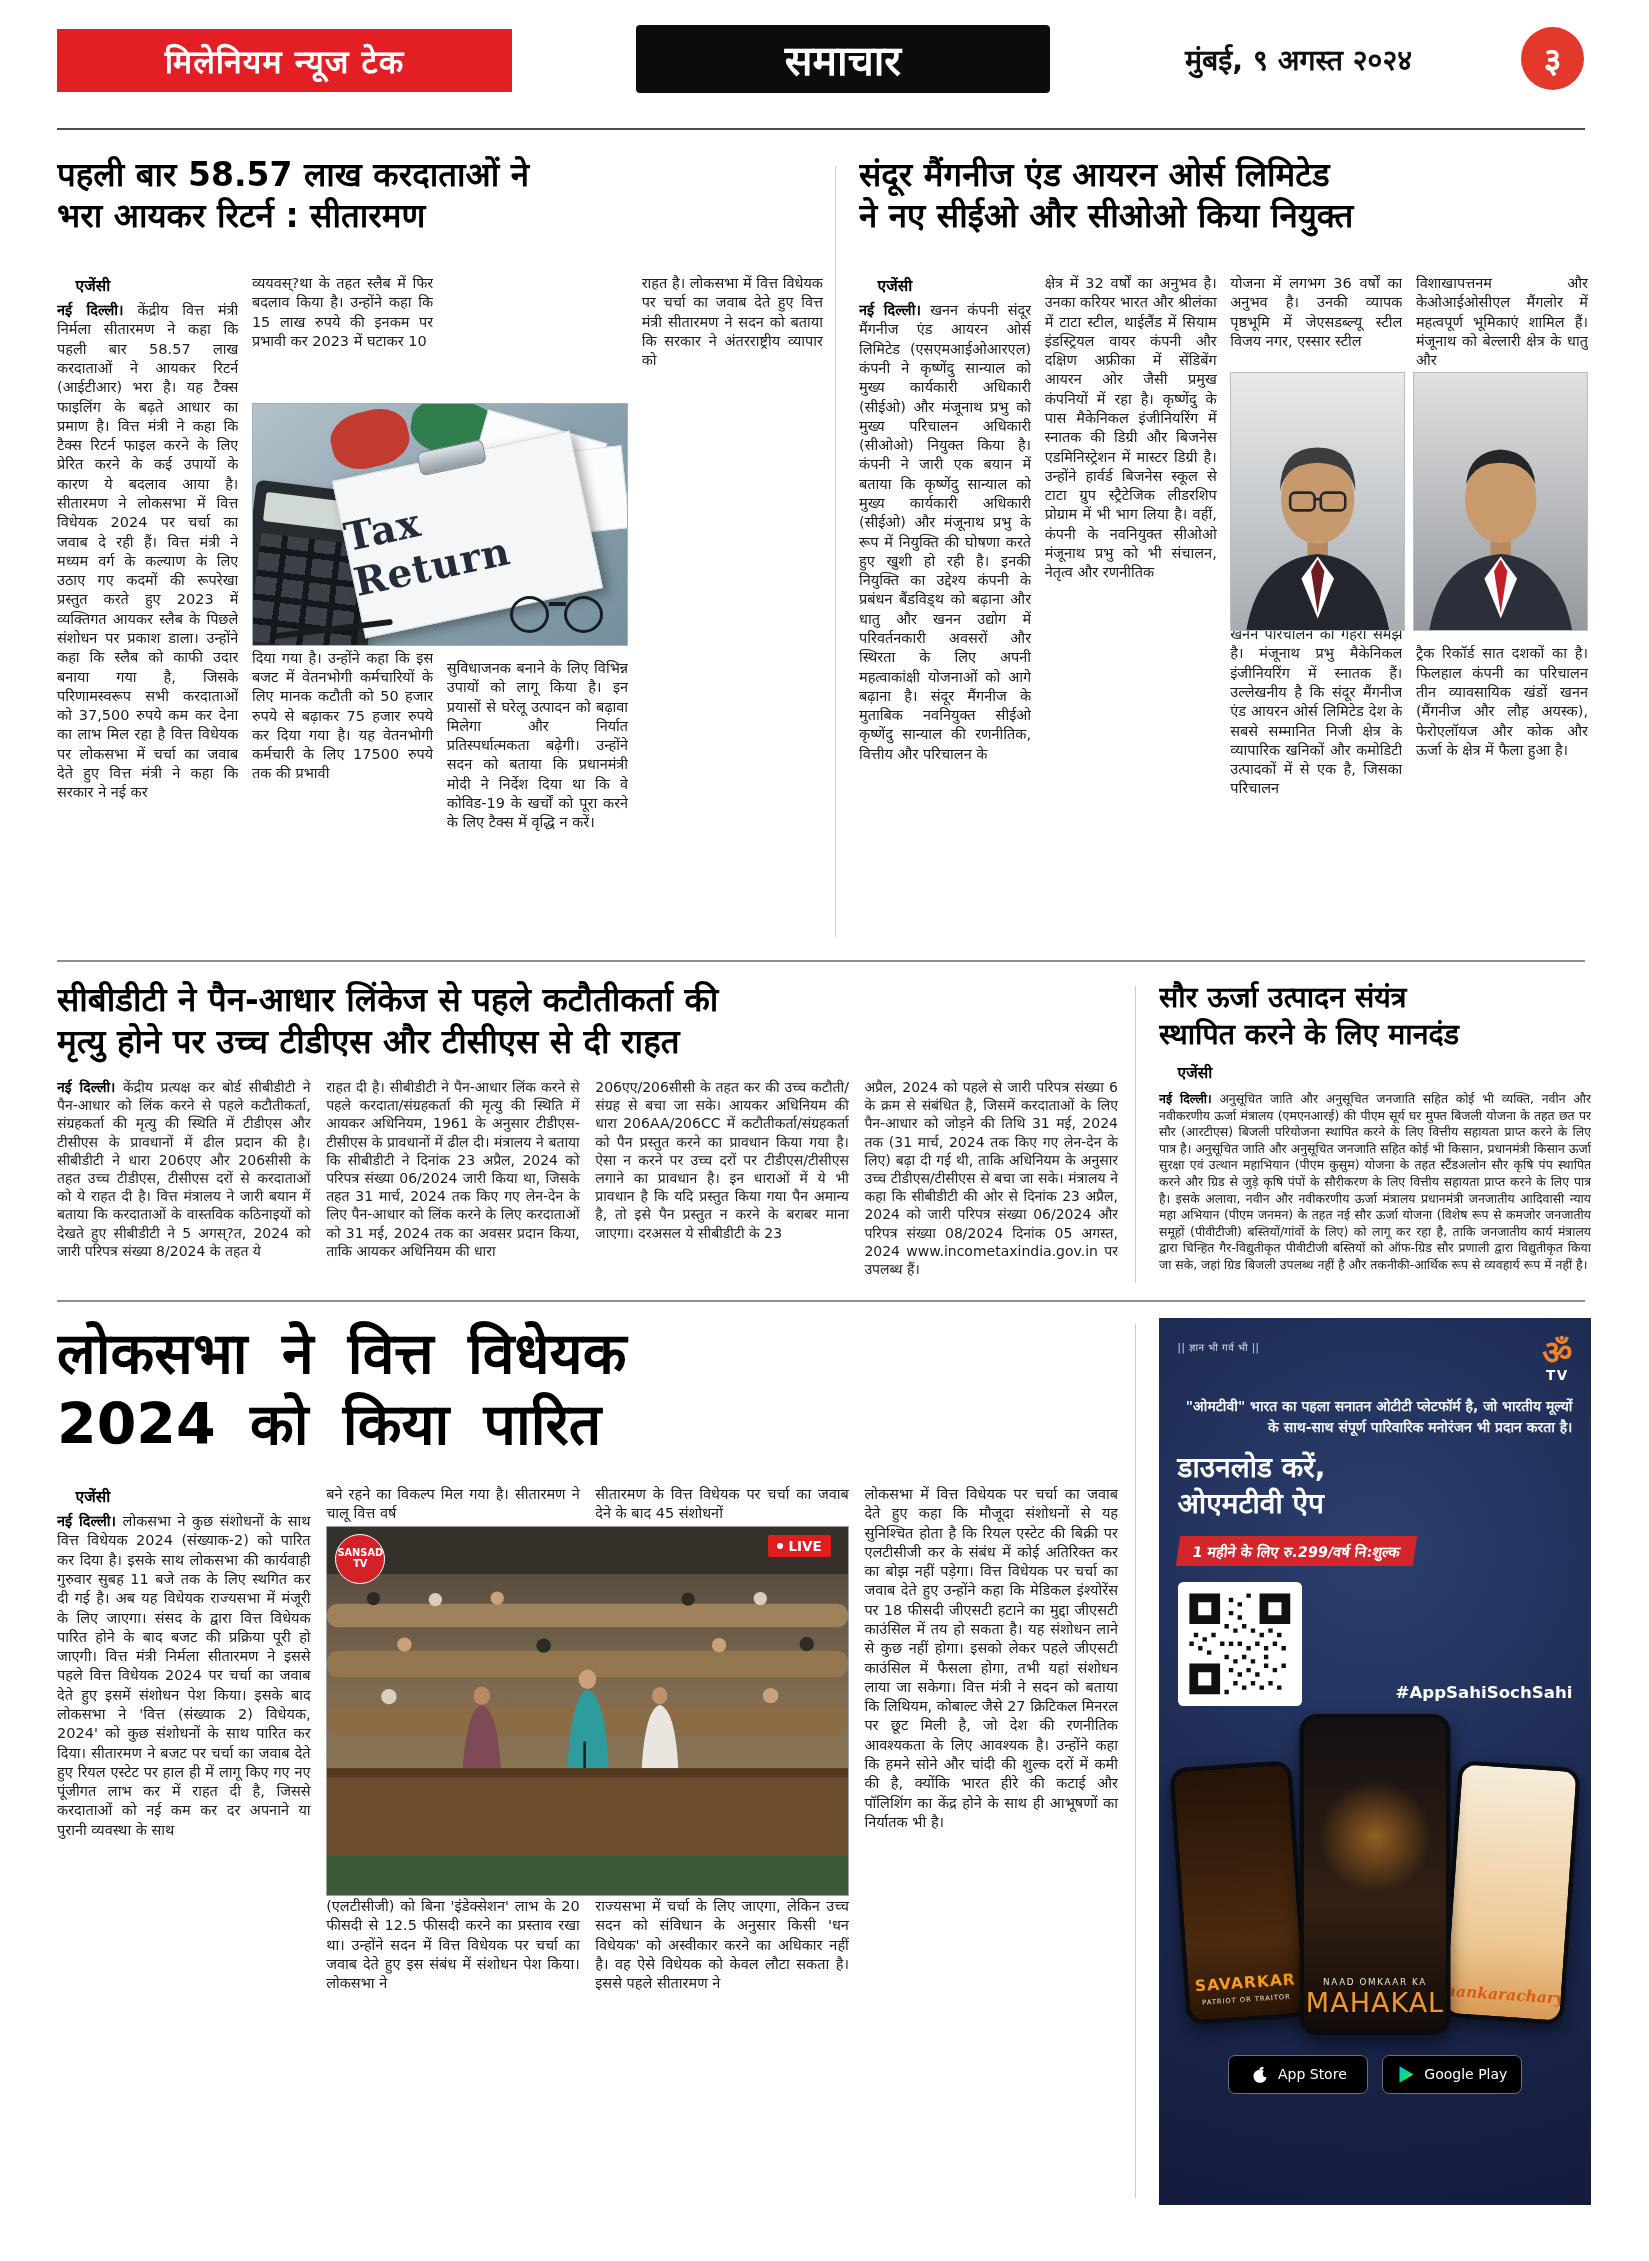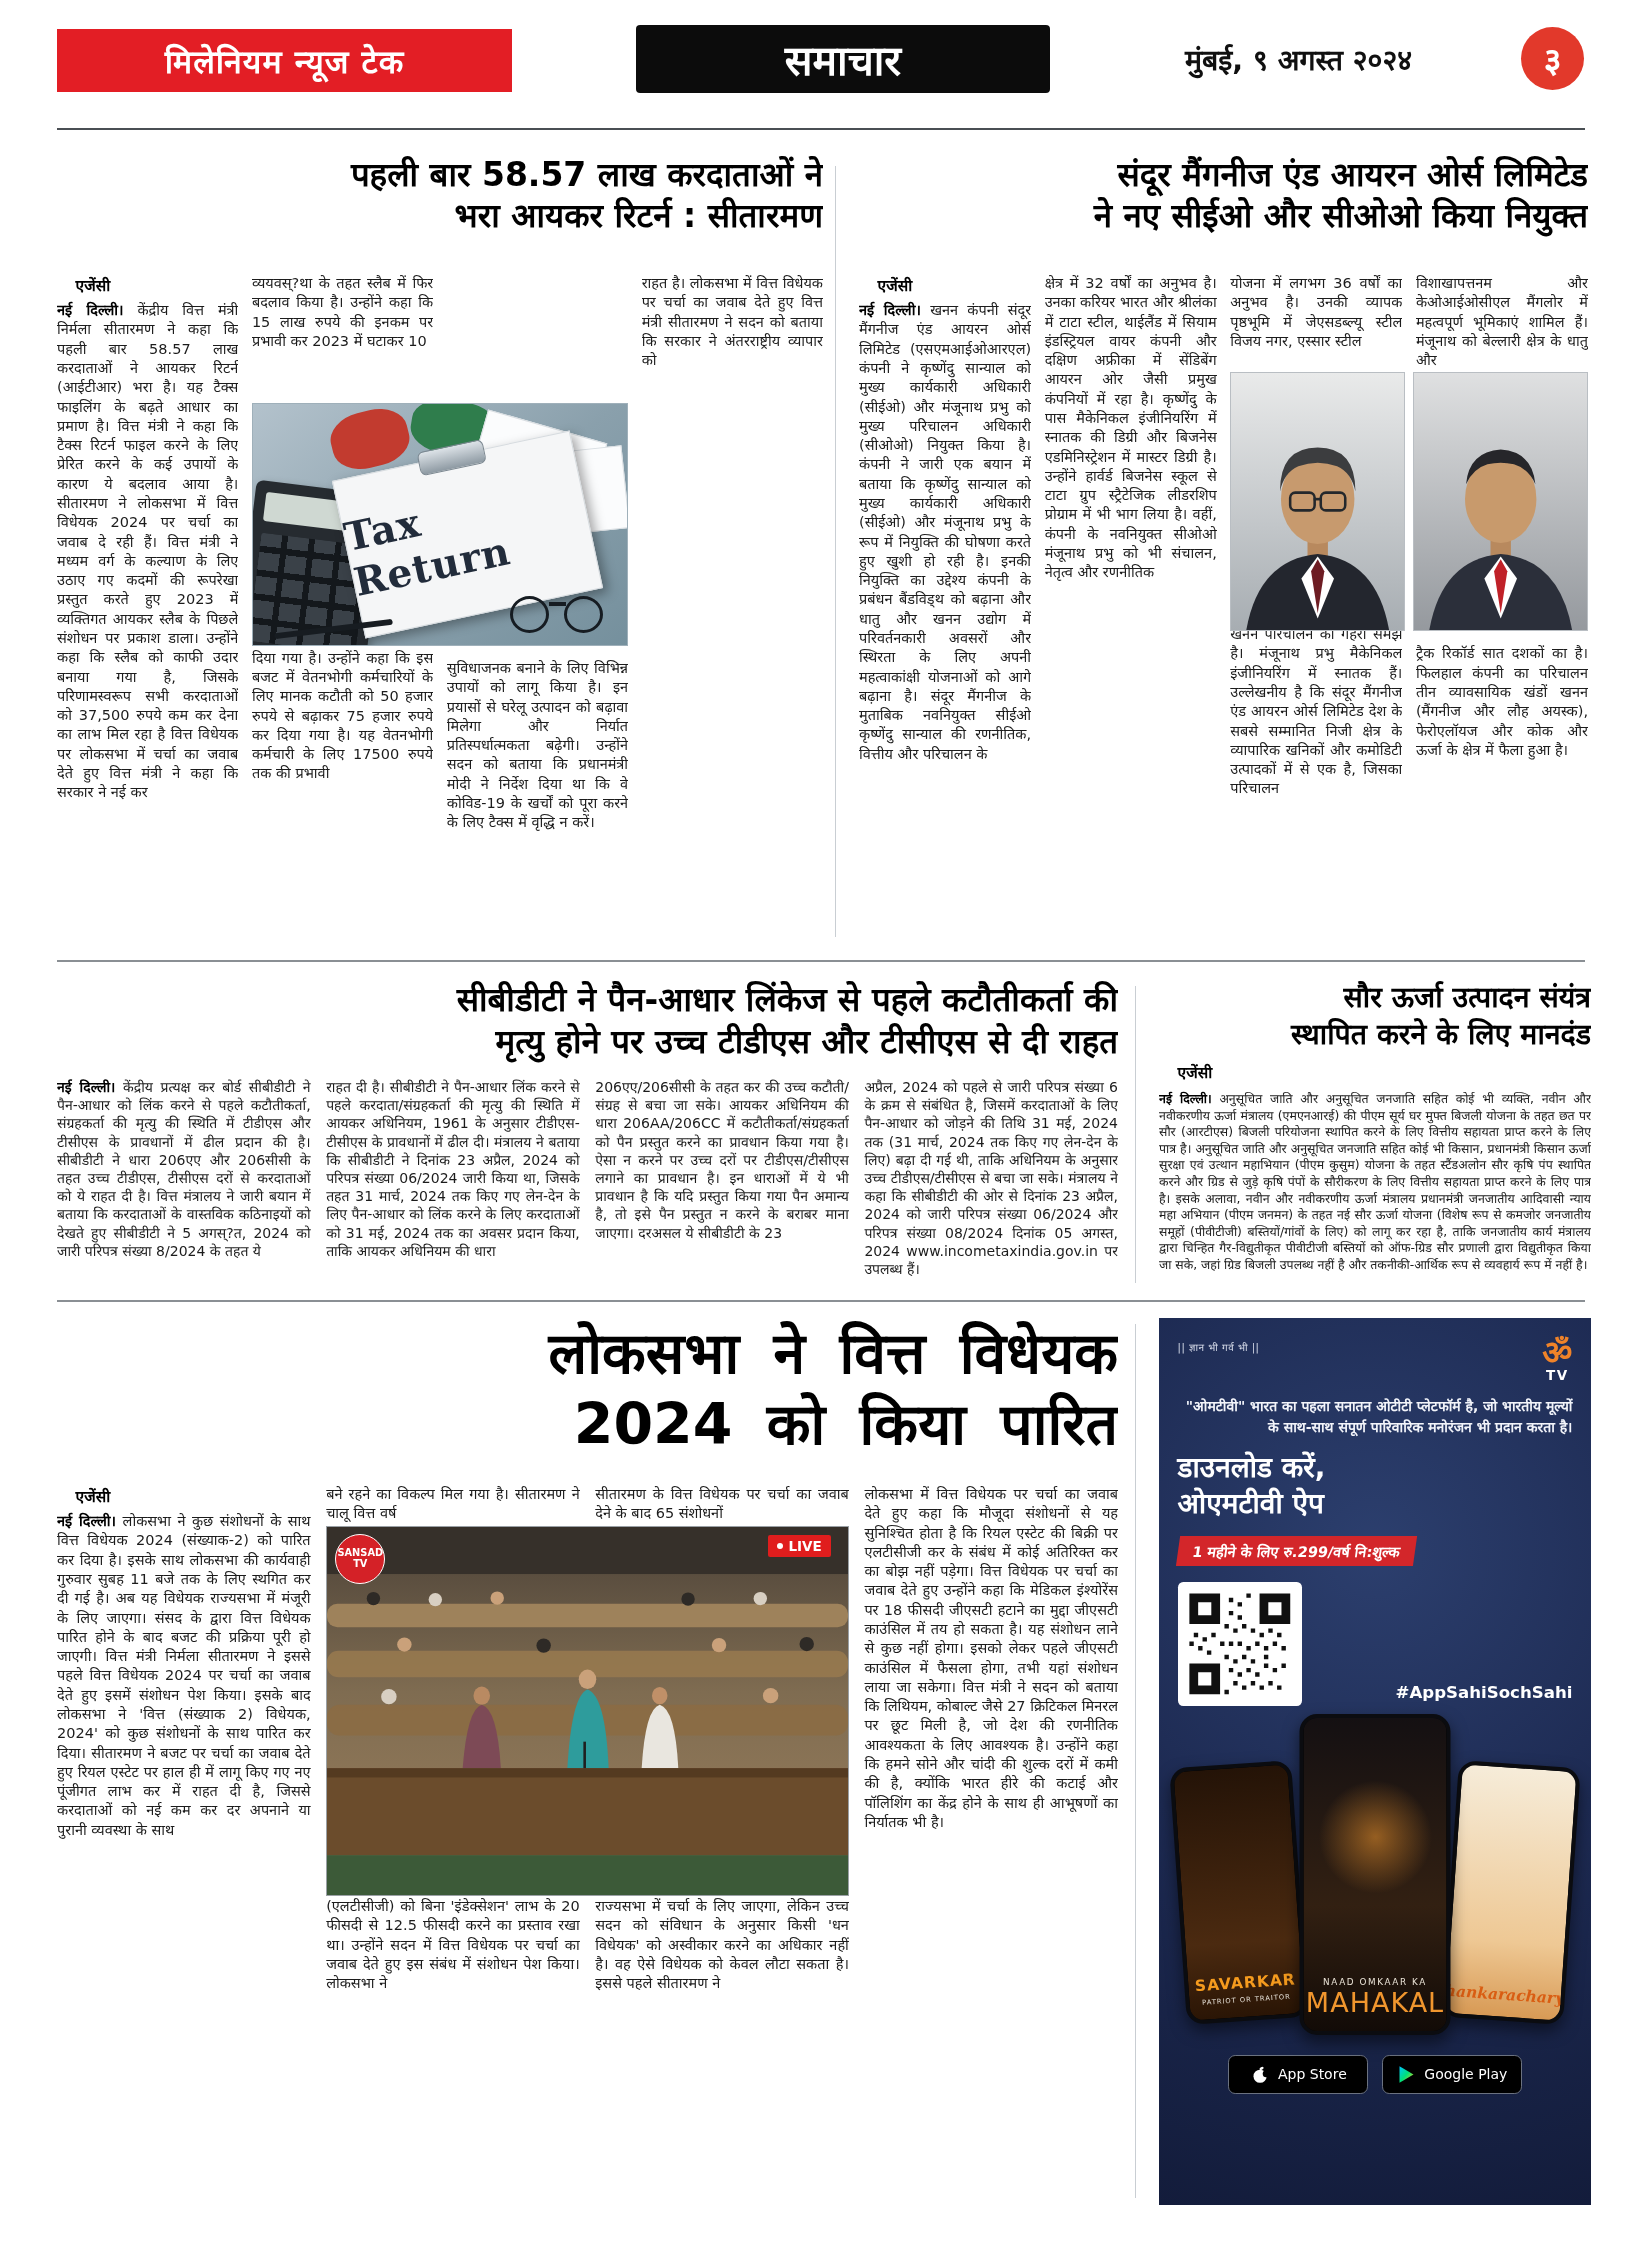--- a/index.html
+++ b/index.html
@@ -1,21 +1,21 @@
 <!DOCTYPE html>
 <html style="font-size:8.3px"><head>
 <meta charset="utf-8">
 <style>
   *{margin:0;padding:0;box-sizing:border-box}
   html,body{width:1650px;height:2261px}
   body{background:#ffffff;font-family:"DejaVu Sans","Liberation Sans",sans-serif;color:#141414;position:relative;overflow:hidden}
   .rule-h{position:absolute;height:1.6px;background:#8a8f94}
   .rule-v{position:absolute;width:1px;background:#c9ced3}
   .art{position:absolute;overflow:hidden}
-  .hl{font-weight:bold;color:#000;text-align:right}
+  .hl{font-weight:bold;color:#000;text-align:left}
   .hl-a{font-size:33px;line-height:1.24}
   .hl-c{font-size:33px;line-height:1.26}
   .hl-d{font-size:28.5px;line-height:1.3}
   .hl-e{font-size:57px;line-height:1.24;word-spacing:14.5px}
   .art-body{position:absolute;left:0;right:0}
   .cols{display:grid;gap:13.5px;height:100%;position:relative}
   .c4{grid-template-columns:repeat(4,1fr)}
   .g30{gap:15.5px}
   .col{overflow:hidden}
   .bt{font-size:14.5px;line-height:1.33;text-align:justify;color:#1c1c1c}
@@ -265,21 +265,21 @@
         <div class="col">
           <div class="byline">एजेंसी</div>
           <p class="bt"><b>नई दिल्ली।</b> <span>लोकसभा ने कुछ संशोधनों के साथ वित्त विधेयक 2024 (संख्याक-2) को पारित कर दिया है। इसके साथ लोकसभा की कार्यवाही गुरुवार सुबह 11 बजे तक के लिए स्थगित कर दी गई है। अब यह विधेयक राज्यसभा में मंजूरी के लिए जाएगा। संसद के द्वारा वित्त विधेयक पारित होने के बाद बजट की प्रक्रिया पूरी हो जाएगी। वित्त मंत्री निर्मला सीतारमण ने इससे पहले वित्त विधेयक 2024 पर चर्चा का जवाब देते हुए इसमें संशोधन पेश किया। इसके बाद लोकसभा ने 'वित्त (संख्याक 2) विधेयक, 2024' को कुछ संशोधनों के साथ पारित कर दिया। सीतारमण ने बजट पर चर्चा का जवाब देते हुए रियल एस्टेट पर हाल ही में लागू किए गए नए पूंजीगत लाभ कर में राहत दी है, जिससे करदाताओं को नई कम कर दर अपनाने या पुरानी व्यवस्था के साथ</span></p>
         </div>
         <div class="col">
           <p class="bt">बने रहने का विकल्प मिल गया है। सीतारमण ने चालू वित्त वर्ष</p>
           <div class="sp" style="height:335px"></div>
           <p class="bt">2024-25 के लिए पेश केंद्रीय बजट के दौरान रियल एस्टेट पर दीर्घकालिक पूंजीगत लाभ कर (एलटीसीजी) को बिना 'इंडेक्सेशन' लाभ के 20 फीसदी से 12.5 फीसदी करने का प्रस्ताव रखा था। उन्होंने सदन में वित्त विधेयक पर चर्चा का जवाब देते हुए इस संबंध में संशोधन पेश किया। लोकसभा ने</p>
         </div>
         <div class="col">
-          <p class="bt">सीतारमण के वित्त विधेयक पर चर्चा का जवाब देने के बाद 65 संशोधनों</p>
+          <p class="bt">सीतारमण के वित्त विधेयक पर चर्चा का जवाब देने के बाद 45 संशोधनों</p>
           <div class="sp" style="height:335px"></div>
           <p class="bt">के साथ ध्वनिमत से 'वित्त (संख्याक 2) विधेयक, 2024' को पारित कर दिया। यह विधेयक अब राज्यसभा में चर्चा के लिए जाएगा, लेकिन उच्च सदन को संविधान के अनुसार किसी 'धन विधेयक' को अस्वीकार करने का अधिकार नहीं है। वह ऐसे विधेयक को केवल लौटा सकता है। इससे पहले सीतारमण ने</p>
         </div>
         <div class="col">
           <p class="bt">लोकसभा में वित्त विधेयक पर चर्चा का जवाब देते हुए कहा कि मौजूदा संशोधनों से यह सुनिश्चित होता है कि रियल एस्टेट की बिक्री पर एलटीसीजी कर के संबंध में कोई अतिरिक्त कर का बोझ नहीं पड़ेगा। वित्त विधेयक पर चर्चा का जवाब देते हुए उन्होंने कहा कि मेडिकल इंश्योरेंस पर 18 फीसदी जीएसटी हटाने का मुद्दा जीएसटी काउंसिल में तय हो सकता है। यह संशोधन लाने से कुछ नहीं होगा। इसको लेकर पहले जीएसटी काउंसिल में फैसला होगा, तभी यहां संशोधन लाया जा सकेगा। वित्त मंत्री ने सदन को बताया कि लिथियम, कोबाल्ट जैसे 27 क्रिटिकल मिनरल पर छूट मिली है, जो देश की रणनीतिक आवश्यकता के लिए आवश्यक है। उन्होंने कहा कि हमने सोने और चांदी की शुल्क दरों में कमी की है, क्योंकि भारत हीरे की कटाई और पॉलिशिंग का केंद्र होने के साथ ही आभूषणों का निर्यातक भी है।</p>
         </div>
 
         <div class="photo-box" style="left:269px;top:41px;width:523px;height:370px">
           <svg viewBox="0 0 1010 720" preserveAspectRatio="none">
             <defs>

